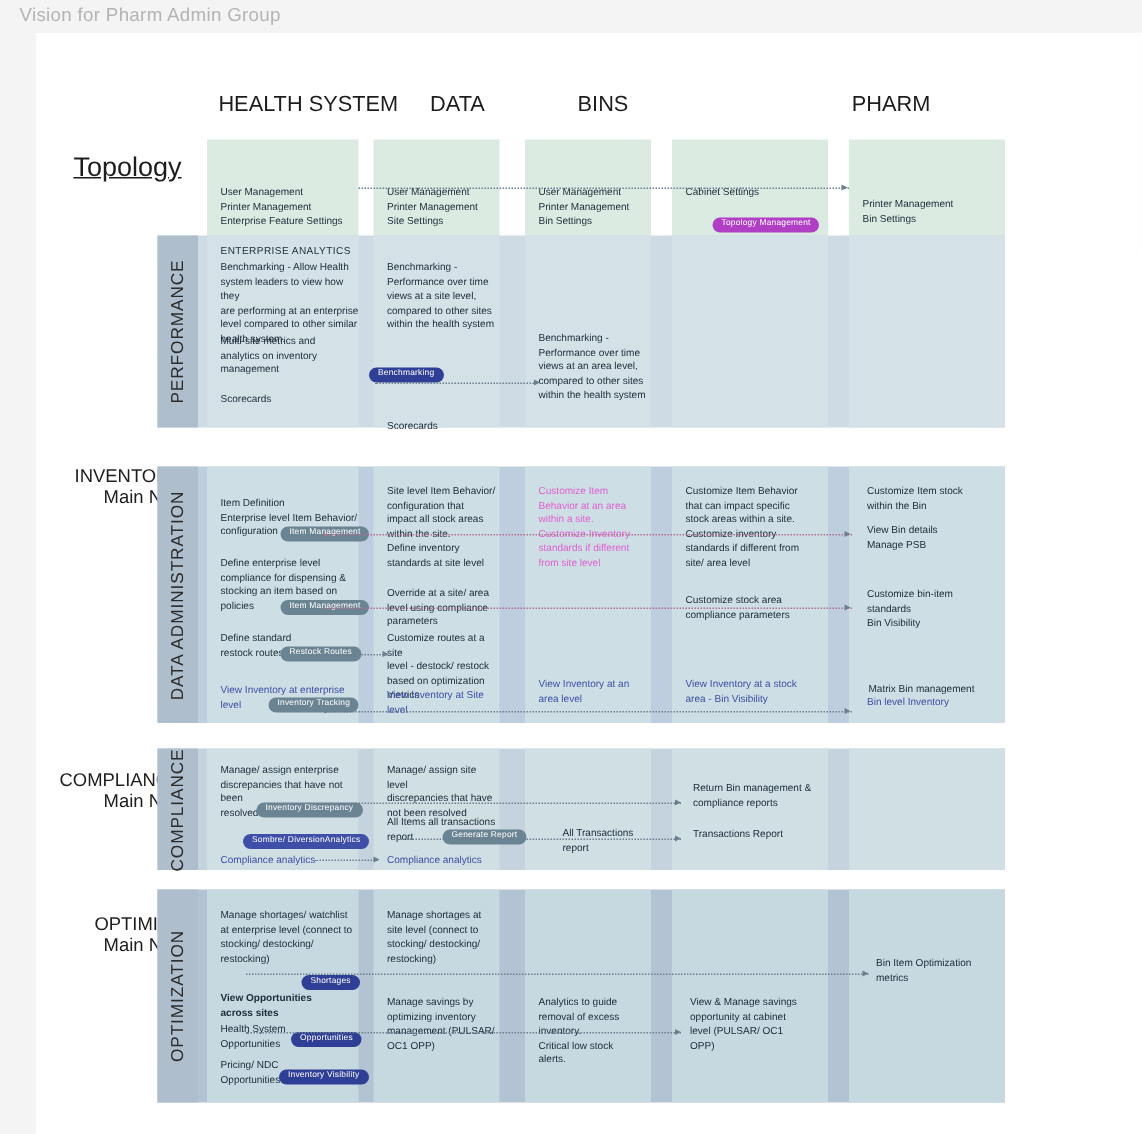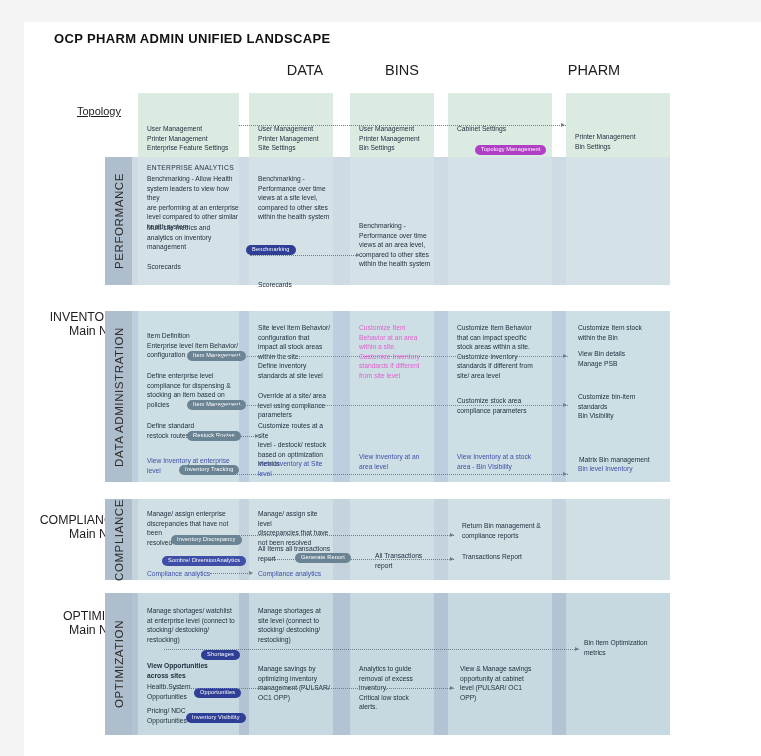--- a/index.html
+++ b/index.html
@@ -37,21 +37,21 @@
   .colhead {
     position:absolute; font-size:14.5px; color:#1d1d1d;
     font-weight:400; text-align:center; line-height:17px;
   }
 
   
   .rowlabel {
     position:absolute; text-align:right; color:#1d1d1d;
     font-size:12.3px; line-height:14px;
   }
-  .rowlabel.big { font-size:11px; font-weight:500;text-decoration:underline; }
+  .rowlabel.big { font-size:18px; font-weight:500;text-decoration:underline; }
 
   
   .vband {
     position:absolute; background:#aebecd;
   }
   .vband span {
     position:absolute; left:50%; top:50%;
     transform:translate(-50%,-50%) rotate(-90deg);
     transform-origin:center center;
     white-space:nowrap;
@@ -96,25 +96,28 @@
     border-top:2.5px solid transparent;
     border-bottom:2.5px solid transparent;
     border-left:4px solid #6b7f8f;
   }
 </style>
 </head>
 <body>
 
 <div id="app">
 
+  <div class="titlebar">
+    <div class="t">Vision for Pharm Admin Group</div>
+  </div>
 
   <div class="canvas">
 
-    <div class="board-title">OCP PHARM ADMIN UNIFIED LANDSCAPE</div>
-
+
+    <div class="colhead" style="left:104px; top:40px; width:155px;">HEALTH SYSTEM</div>
     <div class="colhead" style="left:236px; top:40px; width:90px;">DATA</div>
     <div class="colhead" style="left:333px; top:40px; width:90px;">BINS</div>
     <div class="colhead" style="left:525px; top:40px; width:90px;">PHARM</div>
 
     <div class="rowlabel big" style="left:0px; top:82px; width:97px;">Topology</div>
     <div class="rowlabel" style="left:0px; top:288px; width:97px; white-space:pre-line;">INVENTORY
 Main Nav</div>
     <div class="rowlabel" style="left:0px; top:491px; width:97px; white-space:pre-line;">COMPLIANCE
 Main Nav</div>
     <div class="rowlabel" style="left:0px; top:587px; width:97px; white-space:pre-line;">OPTIMIZE

